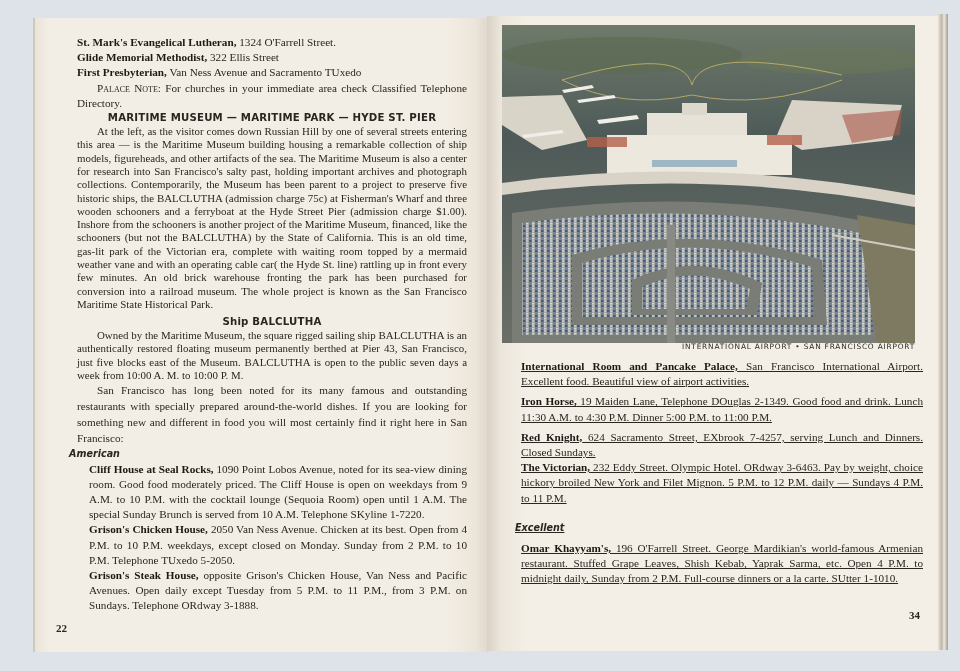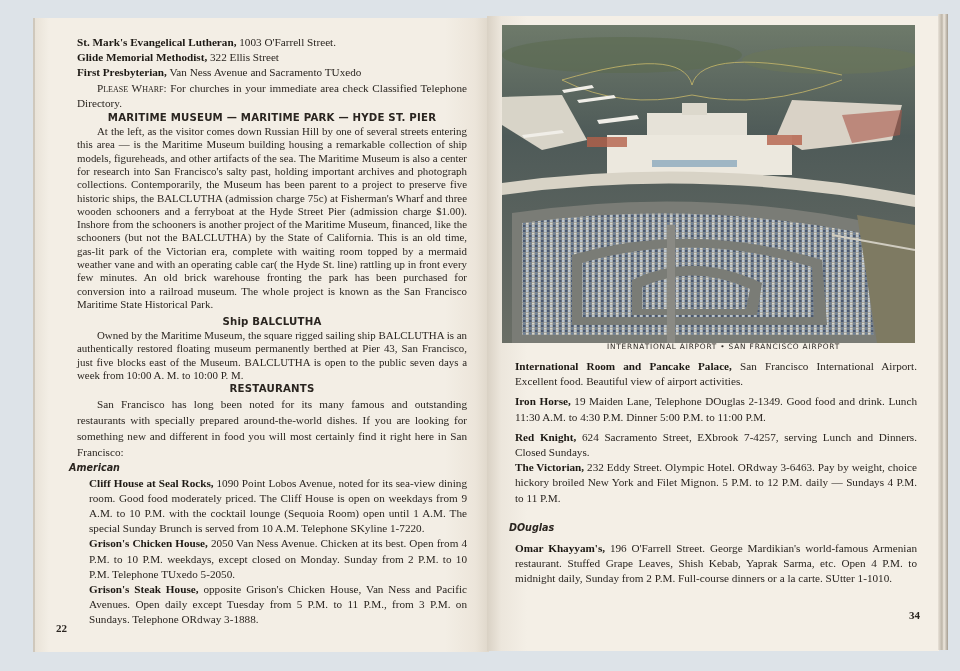--- a/index.html
+++ b/index.html
@@ -26,21 +26,21 @@
   }
   .page-edge {
     position:absolute; left:938px; top:14px; width:10px; height:636px;
     background:linear-gradient(to right, #e8e2d8, #bdb5a8 40%, #efe9df 60%, #a49c90);
   }
   .text {
     position:absolute; font-size:11.2px; line-height:15.2px;
     text-align:justify;
   }
   .left-text { left:42px; top:17px; width:390px; }
-  .right-text { left:28px; top:343px; width:402px; }
+  .right-text { left:34px; top:343px; width:402px;text-decoration:underline; }
   .text p { margin:0; }
   .indent { text-indent:20px; }
   .entry { margin:0 0 0 12px !important; }
   .entry-r { margin:0 !important; }
   b { font-weight:bold; color:#1d1914; }
   .sc { font-variant:small-caps; }
   .heading {
     font-family:"DejaVu Sans", sans-serif; font-weight:bold;
     font-size:10.2px; text-align:center; letter-spacing:0.2px;
     margin:0 !important; line-height:14px;
@@ -52,39 +52,38 @@
   .cat-r { margin:14px 0 6px -6px !important; }
   .gap { margin-top:5px !important; }
   .pagenum { position:absolute; font-size:11px; font-weight:bold; }
   .pn-left { left:21px; top:604px; }
   .pn-right { left:422px; top:593px; }
   .photo {
     position:absolute; left:15px; top:9px; width:413px; height:318px;
     overflow:hidden; background:#5a6660;
   }
   .caption {
-    position:absolute; left:120px; top:326px; width:308px; text-align:left;
+    position:absolute; left:120px; top:326px; width:308px; text-align:right;
     font-family:"DejaVu Sans", sans-serif; font-size:7.4px; letter-spacing:0.8px;
     color:#2c2824;
   }
 </style>
 </head>
 <body>
 
 <div class="page page-left">
   <div class="text left-text">
-    <p class="entry-r"><b>St. Mark's Evangelical Lutheran,</b><span> 1003 O'Farrell Street.</span></p>
+    <p class="entry-r"><b>St. Mark's Evangelical Lutheran,</b><span> 1324 O'Farrell Street.</span></p>
     <p class="entry-r"><b>Glide Memorial Methodist,</b><span> 322 Ellis Street</span></p>
     <p class="entry-r"><b>First Presbyterian,</b><span> Van Ness Avenue and Sacramento TUxedo</span></p>
-    <p class="indent"><span class="sc">Please Wharf:</span><span> For churches in your immediate area check Classified Telephone Directory.</span></p>
+    <p class="indent"><span class="sc">Palace Note:</span><span> For churches in your immediate area check Classified Telephone Directory.</span></p>
     <p class="heading">MARITIME MUSEUM — MARITIME PARK — HYDE ST. PIER</p>
     <p class="indent" style="line-height:13.3px;font-size:10.9px;">At the left, as the visitor comes down Russian Hill by one of several streets entering this area — is the Maritime Museum building housing a remarkable collection of ship models, figureheads, and other artifacts of the sea. The Maritime Museum is also a center for research into San Francisco's salty past, holding important archives and photograph collections. Contemporarily, the Museum has been parent to a project to preserve five historic ships, the BALCLUTHA (admission charge 75c) at Fisherman's Wharf and three wooden schooners and a ferryboat at the Hyde Street Pier (admission charge $1.00). Inshore from the schooners is another project of the Maritime Museum, financed, like the schooners (but not the BALCLUTHA) by the State of California. This is an old time, gas-lit park of the Victorian era, complete with waiting room topped by a mermaid weather vane and with an operating cable car( the Hyde St. line) rattling up in front every few minutes. An old brick warehouse fronting the park has been purchased for conversion into a railroad museum. The whole project is known as the San Francisco Maritime State Historical Park.</p>
     <p class="heading" style="margin-top:4px !important;">Ship BALCLUTHA</p>
     <p class="indent" style="line-height:13.3px;font-size:10.9px;">Owned by the Maritime Museum, the square rigged sailing ship BALCLUTHA is an authentically restored floating museum permanently berthed at Pier 43, San Francisco, just five blocks east of the Museum. BALCLUTHA is open to the public seven days a week from 10:00 A. M. to 10:00 P. M.</p>
-    <p class="heading">RESTAURANTS</p>
     <p class="indent" style="line-height:16px;">San Francisco has long been noted for its many famous and outstanding restaurants with specially prepared around-the-world dishes. If you are looking for something new and different in food you will most certainly find it right here in San Francisco:</p>
     <p class="cat">American</p>
     <p class="entry"><b>Cliff House at Seal Rocks,</b><span> 1090 Point Lobos Avenue, noted for its sea-view dining room. Good food moderately priced. The Cliff House is open on weekdays from 9 A.M. to 10 P.M. with the cocktail lounge (Sequoia Room) open until 1 A.M. The special Sunday Brunch is served from 10 A.M. Telephone SKyline 1-7220.</span></p>
     <p class="entry"><b>Grison's Chicken House,</b><span> 2050 Van Ness Avenue. Chicken at its best. Open from 4 P.M. to 10 P.M. weekdays, except closed on Monday. Sunday from 2 P.M. to 10 P.M. Telephone TUxedo 5-2050.</span></p>
     <p class="entry"><b>Grison's Steak House,</b><span> opposite Grison's Chicken House, Van Ness and Pacific Avenues. Open daily except Tuesday from 5 P.M. to 11 P.M., from 3 P.M. on Sundays. Telephone ORdway 3-1888.</span></p>
 
   </div>
   <div class="pagenum pn-left">22</div>
 </div>
 
@@ -137,18 +136,18 @@
       <path d="M330 210 L413 225" stroke="#d0ccc0" stroke-width="2"></path>
     </svg>
   </div>
   <div class="caption">INTERNATIONAL AIRPORT • SAN FRANCISCO AIRPORT</div>
 
   <div class="text right-text">
     <p class="entry-r"><b>International Room and Pancake Palace,</b><span> San Francisco International Airport. Excellent food. Beautiful view of airport activities.</span></p>
     <p class="entry-r gap"><b>Iron Horse,</b><span> 19 Maiden Lane, Telephone DOuglas 2-1349. Good food and drink. Lunch 11:30 A.M. to 4:30 P.M. Dinner 5:00 P.M. to 11:00 P.M.</span></p>
     <p class="entry-r gap"><b>Red Knight,</b><span> 624 Sacramento Street, EXbrook 7-4257, serving Lunch and Dinners. Closed Sundays.</span></p>
     <p class="entry-r"><b>The Victorian,</b><span> 232 Eddy Street. Olympic Hotel. ORdway 3-6463. Pay by weight, choice hickory broiled New York and Filet Mignon. 5 P.M. to 12 P.M. daily — Sundays 4 P.M. to 11 P.M.</span></p>
-    <p class="cat cat-r">DOuglas</p>
+    <p class="cat cat-r">Excellent</p>
     <p class="entry-r"><b>Omar Khayyam's,</b><span> 196 O'Farrell Street. George Mardikian's world-famous Armenian restaurant. Stuffed Grape Leaves, Shish Kebab, Yaprak Sarma, etc. Open 4 P.M. to midnight daily, Sunday from 2 P.M. Full-course dinners or a la carte. SUtter 1-1010.</span></p>
   </div>
   <div class="pagenum pn-right">34</div>
 </div>
 <div class="page-edge"></div>
 
 </body></html>

